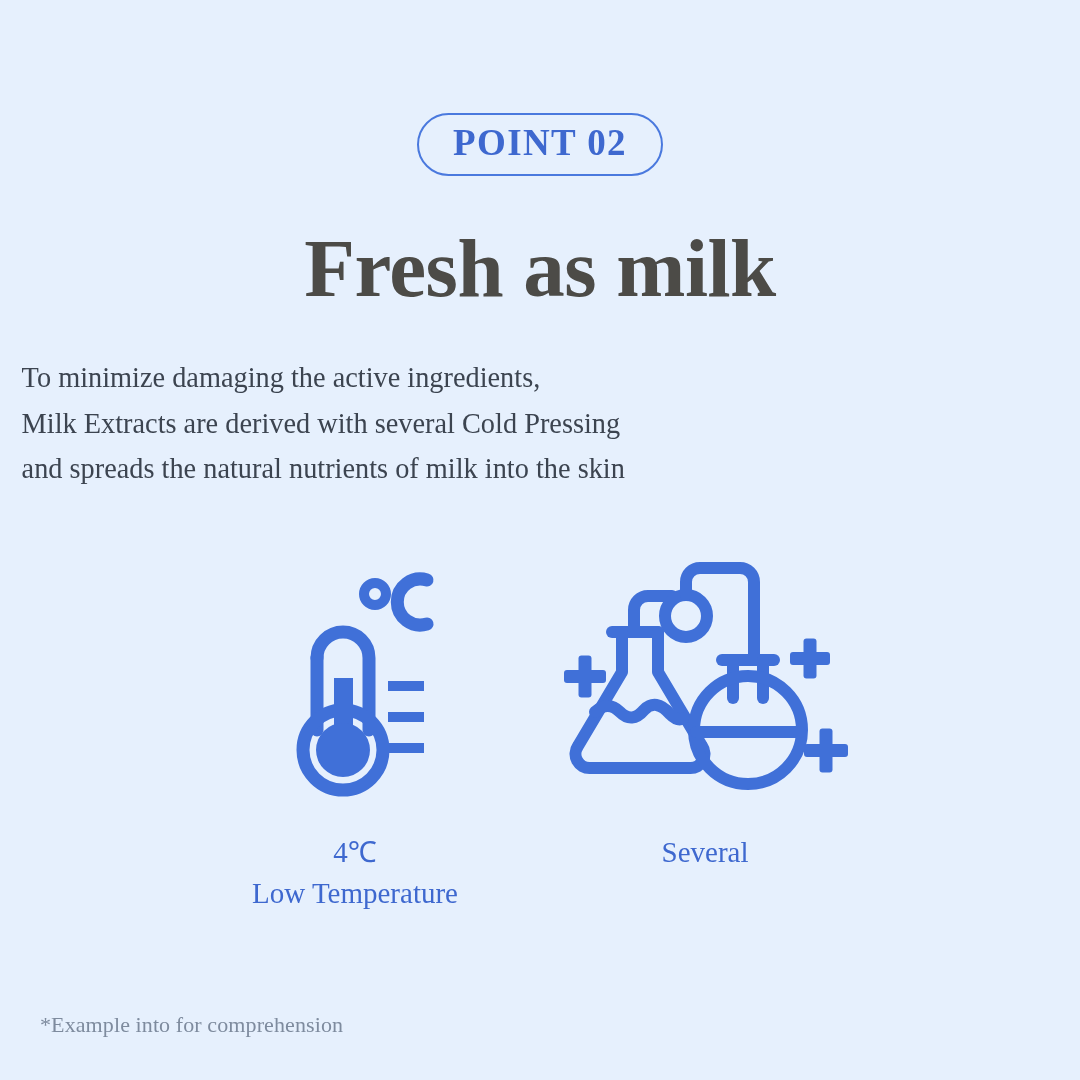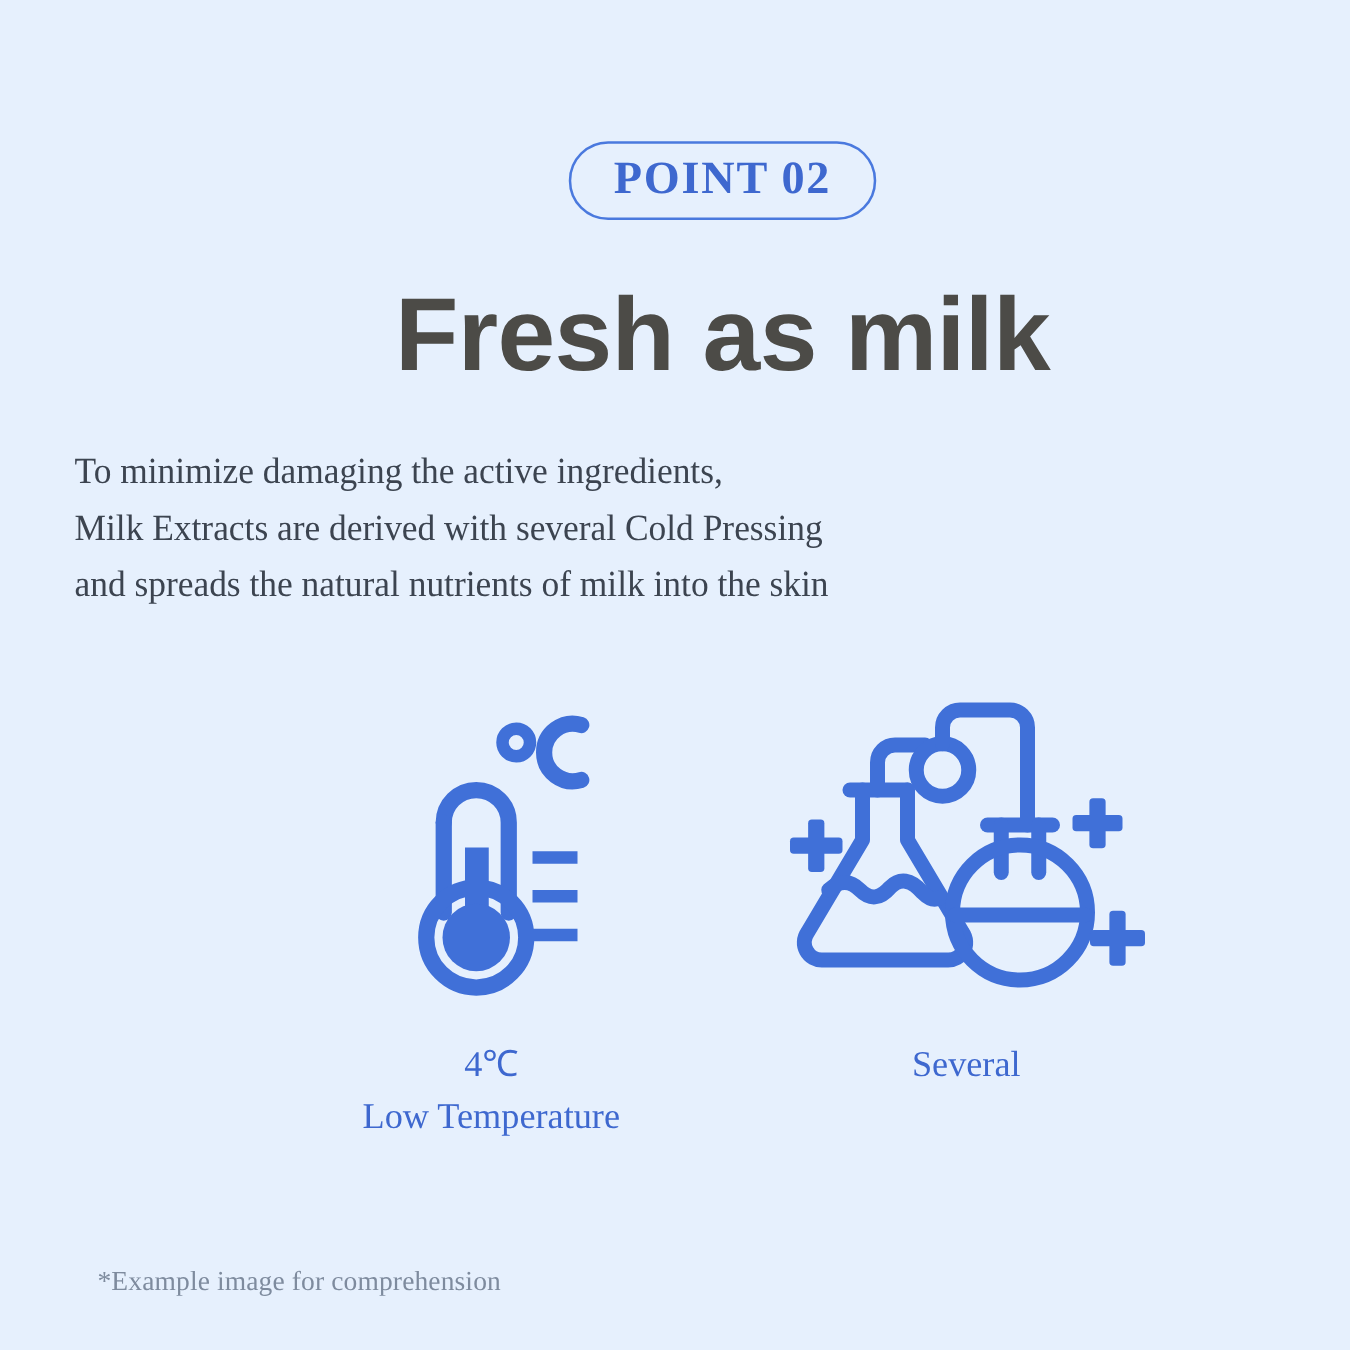--- a/index.html
+++ b/index.html
@@ -3,21 +3,21 @@
 <meta charset="utf-8">
 <style>
   html,body{margin:0;padding:0;}
   body{
     width:1080px;height:1080px;
     background:#e6f0fd;
     font-family:"Liberation Serif", serif;
     overflow:hidden;
     position:relative;
   }
-  .page{position:absolute;inset:0;margin-left:38px;}
+  .page{position:absolute;inset:0;}
 
   
   .badge-wrap{position:absolute;top:113px;left:0;width:1080px;display:flex;justify-content:center;}
   .badge{
     border:2px solid #4a79de;
     border-radius:999px;
     padding:7px 34px 11px;
     color:#3e68cf;
     font-size:37px;
     font-weight:700;
@@ -30,40 +30,40 @@
 
   
   .heading{
     position:absolute;top:222px;left:0;width:1080px;
     text-align:center;
     color:#4c4b47;
     font-size:83px;
     font-weight:700;
     letter-spacing:-0.5px;
     line-height:1.12;
-    font-family:Liberation Sans, sans-serif;
+    font-family:Liberation Serif, serif;
     white-space:nowrap;
   }
 
   
   .body-copy{
     position:absolute;top:355px;left:0;width:1080px;
     text-align:left;
     color:#3c4450;
     font-size:29.5px;
     line-height:45.5px;
     font-family:"Liberation Serif", serif;
   }
   .body-copy div{white-space:nowrap;transform:scaleX(0.96);}
 
   
   .icon-row{position:absolute;top:552px;left:0;width:1080px;height:430px;}
   .col{position:absolute;top:0;text-align:center;}
   .col-left{left:190px;width:330px;}
-  .col-right{left:575px;width:320px;text-align:center;}
+  .col-right{left:545px;width:320px;text-align:center;}
   .icon-box{height:248px;display:flex;align-items:flex-end;justify-content:center;}
   .caption{
     color:#3e68cf;
     font-size:29px;
     line-height:41px;
     font-family:"Liberation Serif", serif;
     margin-top:32px;
   }
   .caption div{white-space:nowrap;}
 
@@ -164,15 +164,15 @@
           </g>
         </svg>
       </div>
       <div class="caption">
         <div>Several</div>
       </div>
     </div>
 
   </div>
 
-  <div class="footnote">*Example image for comprehension</div>
+  <div class="footnote">*Example into for comprehension</div>
 
 </div>
 
 </body></html>

